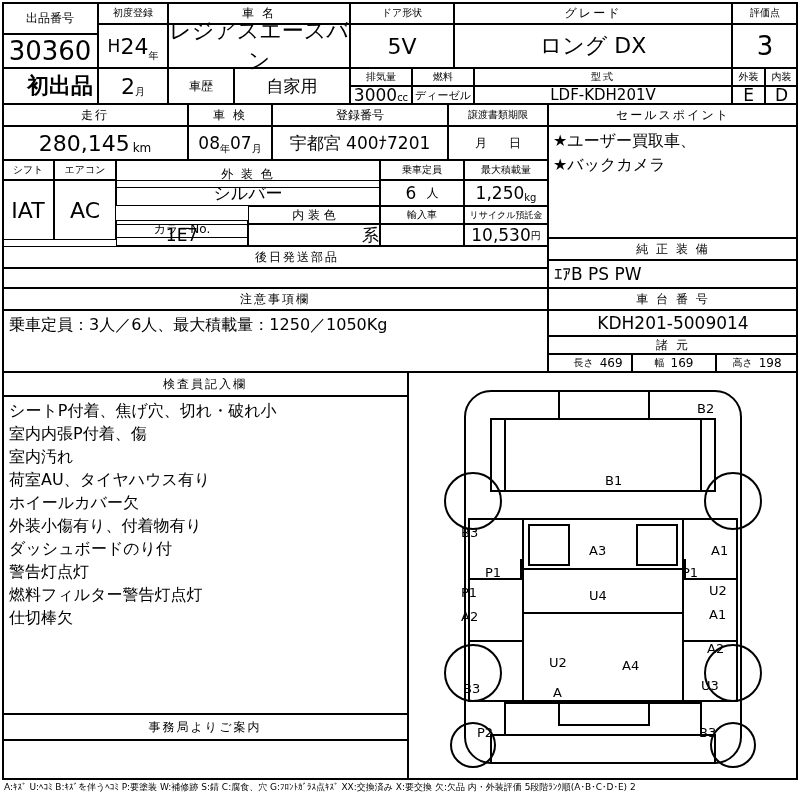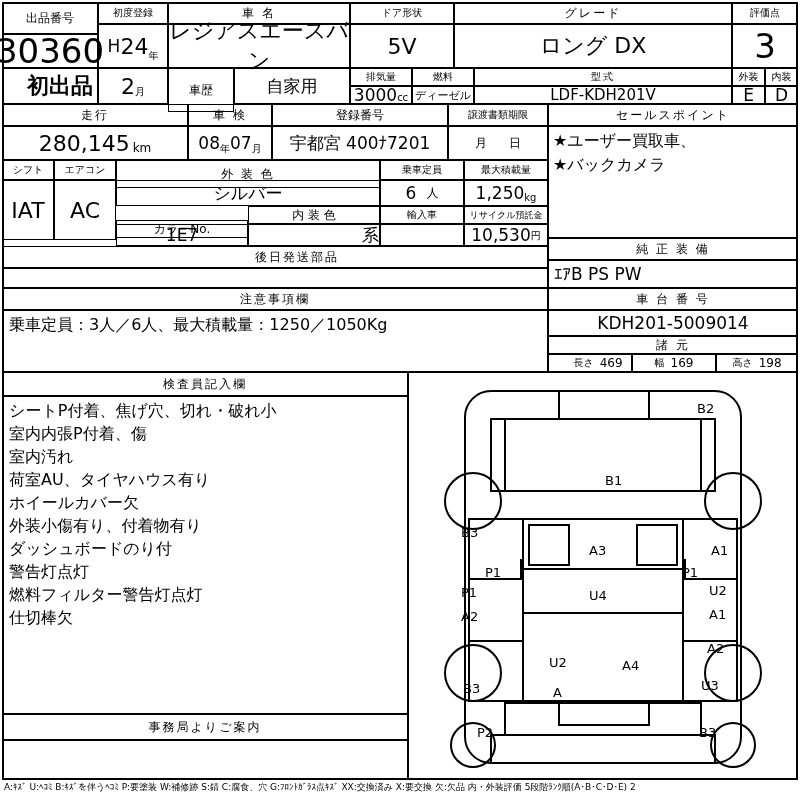--- a/index.html
+++ b/index.html
@@ -17,21 +17,21 @@
   }
   .bx{position:absolute;box-sizing:border-box;border:1px solid #000;}
   .nb{border:0;}
   .ctr{display:flex;align-items:center;justify-content:center;text-align:center;}
   .lft{display:flex;align-items:center;justify-content:flex-start;text-align:left;}
   .rgt{display:flex;align-items:center;justify-content:flex-end;text-align:right;}
   .lbl{font-size:12px;}
   .lbl-sm{font-size:10px;}
   .val{font-size:17px;}
   .val-lg{font-size:22px;}
-  .val-xl{font-size:34px;}
+  .val-xl{font-size:26px;}
   .val-md{font-size:15px;}
   .unit{font-size:10px;}
   .bold{font-weight:bold;}
   .sp{letter-spacing:2px;}
   .notes{font-size:16px;line-height:21px;white-space:pre-line;padding:3px 6px;}
   .inspect{font-size:16px;line-height:23px;white-space:pre-line;padding:2px 6px;}
   .sales{font-size:16px;line-height:24px;white-space:pre-line;padding:2px 4px;}
   .footer{font-size:9px;padding:2px 2px 0 2px;line-height:11px;}
   .heavy{border-width:2px;}
   
@@ -72,21 +72,21 @@
     </div>
   </div>
 
   <div class="bx" style="left:168px;top:2px;width:182px;height:22px;">
     <div class="ctr lbl sp" style="width:100%;height:100%;">車 名</div>
   </div>
   <div class="bx" style="left:168px;top:24px;width:182px;height:44px;">
     <div class="ctr val-lg" style="width:100%;height:100%;">レジアスエースバン</div>
   </div>
 
-  <div class="bx" style="left:168px;top:68px;width:66px;height:44px;">
+  <div class="bx" style="left:168px;top:68px;width:66px;height:36px;">
     <div class="ctr lbl" style="width:100%;height:100%;">車歴</div>
   </div>
   <div class="bx" style="left:234px;top:68px;width:116px;height:36px;">
     <div class="ctr val" style="width:100%;height:100%;">自家用</div>
   </div>
 
   <div class="bx" style="left:350px;top:2px;width:104px;height:22px;">
     <div class="ctr lbl-sm" style="width:100%;height:100%;">ドア形状</div>
   </div>
   <div class="bx" style="left:350px;top:24px;width:104px;height:44px;">

